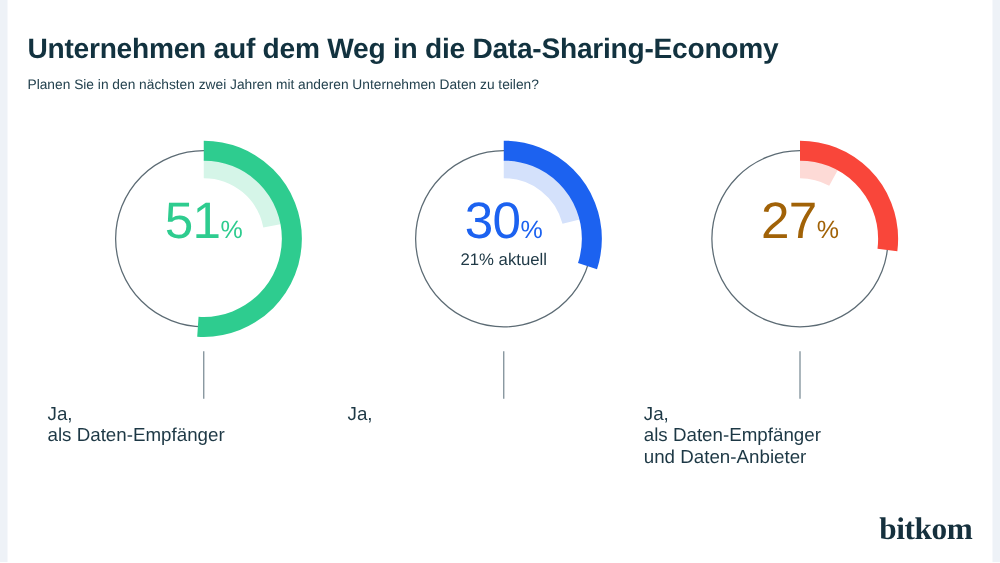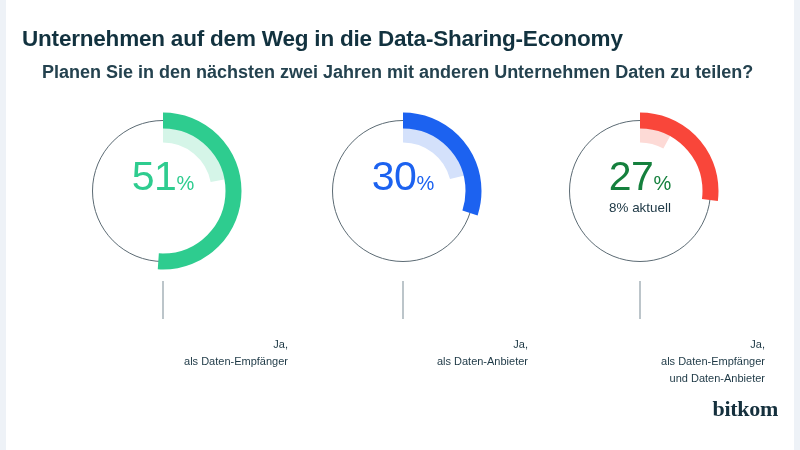--- a/index.html
+++ b/index.html
@@ -35,25 +35,24 @@
     font-size: 22.5px;
     font-weight: bold;
     color: #12323f;
     letter-spacing: -0.2px;
     white-space: nowrap;
   }
   #subline {
     position: absolute;
     left: 22px;
     top: 62px;
-    font-size: 18px;
-    font-weight: bold;
+    font-size: 11px;
+    font-weight: normal;
     color: #24424f;
     white-space: nowrap;
-    margin-left: 20px;
   }
 
   #donut-row {
     position: absolute;
     left: 0;
     top: 105px;
     width: 800px;
     height: 290px;
   }
   .donut-group {
@@ -113,41 +112,40 @@
     height: 38px;
     background: #7a8b95;
     transform: translateX(-0.5px);
   }
 
   .cat-label {
     position: absolute;
     left: 0;
     right: 0;
     top: 218px;
-    text-align: right;
-    font-size: 11px;
+    text-align: left;
+    font-size: 15px;
     line-height: 17px;
     color: #1d3845;
-    margin-top: 13px;
   }
 
   #footer-note {
     position: absolute;
     left: 22px;
     top: 424px;
     font-size: 7.6px;
     color: #55707d;
     letter-spacing: 0.1px;
   }
   #logo {
     position: absolute;
     right: 22px;
-    top: 396px;
+    top: 410px;
     font-family: "Liberation Serif", serif;
-    font-size: 22px;
+    font-size: 25px;
     font-weight: bold;
     color: #15303d;
     letter-spacing: -0.3px;
     padding-left: 24px;
   }
 </style>
 </head>
 <body>
 
 <div id="page">
@@ -185,41 +183,40 @@
         <svg viewBox="0 0 172 172">
           <circle class="track" cx="86" cy="86" r="70.5" fill="none" stroke="#5c6b74" stroke-width="1"></circle>
           <circle class="arc-inner" cx="86" cy="86" r="56" fill="none" stroke-width="15" stroke="#d4e1fb" stroke-dasharray="73.89025921243194 351.85837720205683" transform="rotate(-90 86 86)"></circle>
           <circle class="arc-outer" cx="86" cy="86" r="70.5" fill="none" stroke-width="16" stroke="#1c62f0" stroke-dasharray="132.88936924684825 442.9645641561608" transform="rotate(-90 86 86)"></circle>
         </svg>
       </div>
       <div class="center-block">
         <div class="big-num" style="color: rgb(28, 98, 240); text-align: center;">
           <span class="num">30</span><span class="pct">%</span>
         </div>
+        <div class="sub-num">21% aktuell</div>
       </div>
       <div class="connector"></div>
       <div class="cat-label">
         <div>Ja,</div>
-        <div>als Daten-Anbieter</div>
       </div>
     </div>
 
     <div class="donut-group g2">
       <div class="ring-wrap">
         <svg viewBox="0 0 172 172">
           <circle class="track" cx="86" cy="86" r="70.5" fill="none" stroke="#5c6b74" stroke-width="1"></circle>
           <circle class="arc-inner" cx="86" cy="86" r="56" fill="none" stroke-width="15" stroke="#fddad6" stroke-dasharray="28.148670176164547 351.85837720205683" transform="rotate(-90 86 86)"></circle>
           <circle class="arc-outer" cx="86" cy="86" r="70.5" fill="none" stroke-width="16" stroke="#f9463a" stroke-dasharray="119.60043232216341 442.9645641561608" transform="rotate(-90 86 86)"></circle>
         </svg>
       </div>
       <div class="center-block">
-        <div class="big-num" style="color: #15803d;">
+        <div class="big-num" style="color: #a16207;">
           <span class="num">27</span><span class="pct">%</span>
         </div>
-        <div class="sub-num">8% aktuell</div>
       </div>
       <div class="connector"></div>
       <div class="cat-label">
         <div>Ja,</div>
         <div>als Daten-Empfänger</div>
         <div>und Daten-Anbieter</div>
       </div>
     </div>
 
   </div>

